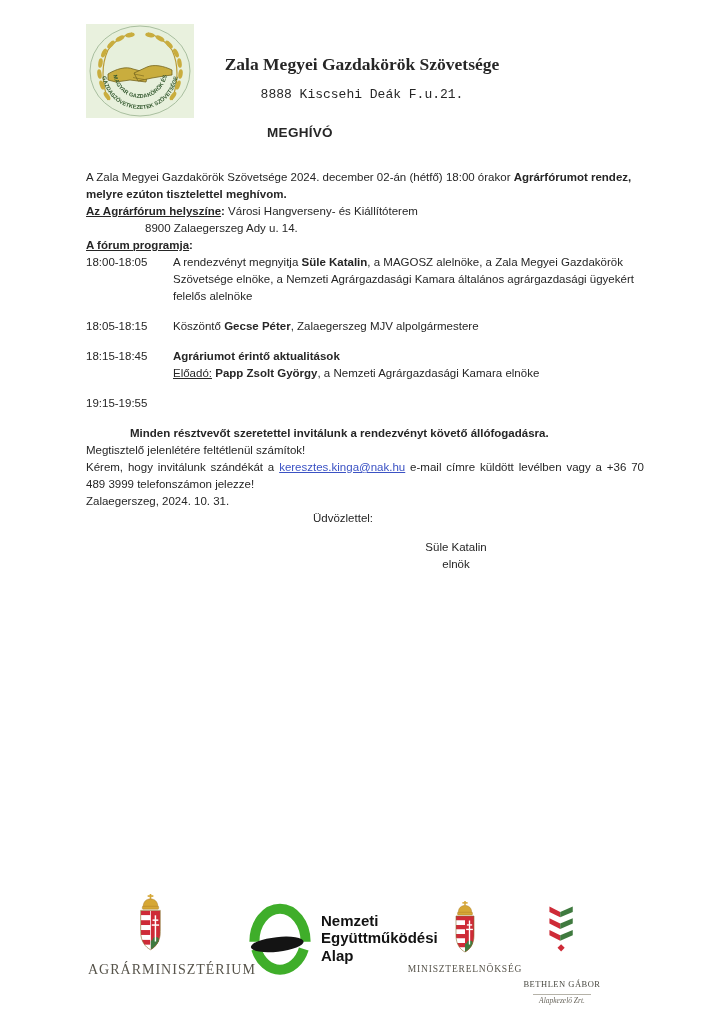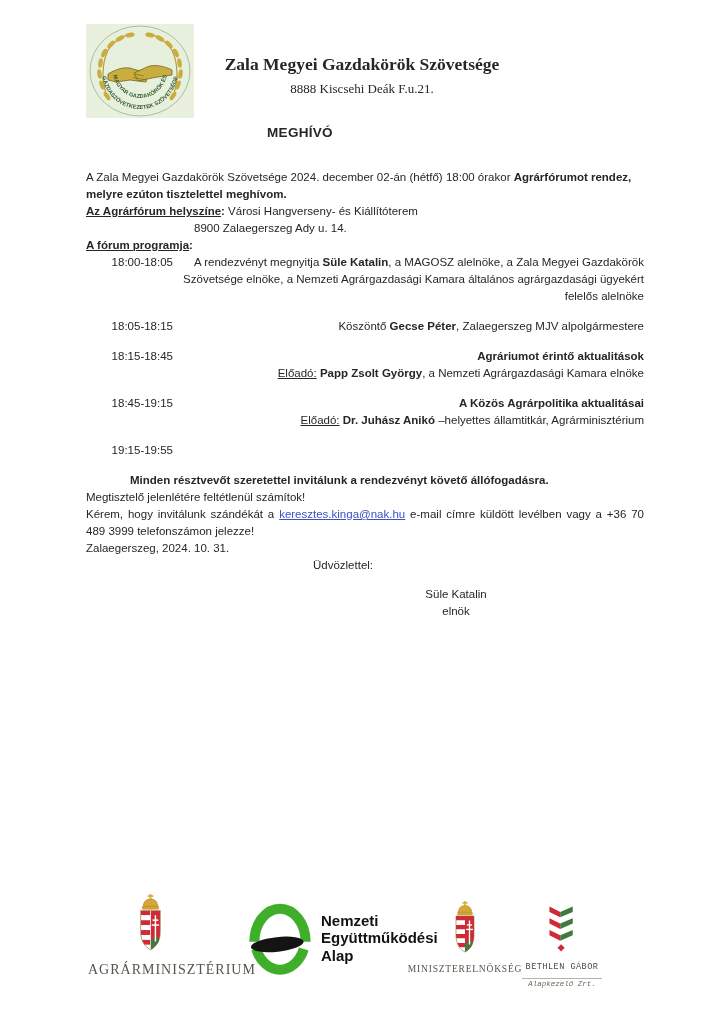--- a/index.html
+++ b/index.html
@@ -4,55 +4,55 @@
 <style>
   html,body{margin:0;padding:0;background:#ffffff;}
   .page{
     position:relative;width:724px;height:1024px;background:#ffffff;overflow:hidden;
     font-family:"Liberation Sans","DejaVu Sans",sans-serif;color:#262626;
   }
   
   .logo-box{position:absolute;left:86px;top:24px;width:108px;height:95px;}
   .org-head{position:absolute;left:0;top:54px;width:724px;text-align:center;}
   .org-name{font-family:"Liberation Serif","DejaVu Serif",serif;font-weight:bold;font-size:17.5px;}
-  .org-address{font-family:Liberation Serif, serif;font-size:13px;margin-top:6px;}
+  .org-address{font-family:Liberation Mono, monospace;font-size:13px;margin-top:12px;}
   .doc-title{position:absolute;left:0;top:125px;width:600px;text-align:center;
     font-weight:bold;font-size:13.5px;letter-spacing:.3px;}
   
   .content{position:absolute;left:86px;top:169px;width:558px;font-size:11.5px;line-height:17px;}
   .content p{margin:0;}
   b{font-weight:bold;}
   .u{text-decoration:underline;}
   .intro{margin-bottom:17px;}
   .venue{margin-bottom:14px;}
-  .venue-line2{margin-left:108px;}
+  .venue-line2{margin-left:59px;}
   .prog-head{margin-bottom:12px;font-weight:bold;}
-  .prow{display:flex;margin-bottom:13px;text-align:right;}
+  .prow{display:flex;margin-bottom:13px;}
   .ptime{width:87px;flex:none;}
   .pdesc{flex:1;}
   .reception{margin-top:22px;font-weight:bold;padding-left:44px;}
   .presence{margin-top:12px;}
   .rsvp{margin-top:14px;text-align:justify;}
   .email-link{color:#3b52c4;text-decoration:underline;}
   .place-date{margin-top:14px;}
   .salutation{margin-top:-4px;text-align:center;padding-right:44px;}
   .signature{margin-top:12px;margin-left:295px;width:150px;text-align:center;}
   
   .f-block{position:absolute;text-align:center;}
   .f-agrar{left:88px;top:894px;width:124px;}
   .f-me{left:405px;top:901px;width:120px;}
   .crest-label{font-family:"Liberation Serif","DejaVu Serif",serif;font-size:14px;
     letter-spacing:1px;color:#57544b;margin-top:5px;white-space:nowrap;}
   .f-me .crest-label{font-size:9.5px;letter-spacing:.8px;}
   .f-nea{left:248px;top:899px;display:flex;align-items:center;text-align:left;}
   .nea-text{margin-left:9px;font-weight:bold;font-size:15px;line-height:17.5px;color:#121212;}
   .f-bethlen{left:516px;top:903px;width:92px;}
-  .bethlen-label{font-family:Liberation Mono, monospace;font-size:8.5px;
-    letter-spacing:.5px;color:#4a4a42;margin-top:3px;white-space:nowrap;}
-  .bethlen-sub{font-family:Liberation Mono, monospace;font-style:italic;
+  .bethlen-label{font-family:Liberation Serif, serif;font-size:8.5px;
+    letter-spacing:.5px;color:#4a4a42;margin-top:20px;white-space:nowrap;}
+  .bethlen-sub{font-family:Liberation Serif, serif;font-style:italic;
     font-size:7.5px;color:#6a675e;margin-top:2px;border-top:1px solid #b5b2a8;
     display:inline-block;padding:1px 6px 0;}
 </style>
 </head>
 <body>
 
 <div class="page">
 
   <div class="logo-box">
     <svg viewBox="0 0 108 94" width="108" height="94">
@@ -124,24 +124,20 @@
     <div class="prow">
       <div class="ptime">18:05-18:15</div>
       <div class="pdesc"><span>Köszöntő </span><b>Gecse Péter</b><span>, Zalaegerszeg MJV alpolgármestere</span></div>
     </div>
 
     <div class="prow">
       <div class="ptime">18:15-18:45</div>
       <div class="pdesc"><b>Agráriumot érintő aktualitások</b><br><span class="u">Előadó:</span> <b>Papp Zsolt György</b><span>, a Nemzeti Agrárgazdasági Kamara elnöke</span></div>
     </div>
 
-    <div class="prow">
-      <div class="ptime">18:45-19:15</div>
-      <div class="pdesc"><b>A Közös Agrárpolitika aktualitásai</b><br><span class="u">Előadó:</span> <b>Dr. Juhász Anikó</b><span> –helyettes államtitkár, Agrárminisztérium</span></div>
-    </div>
 
     <div class="prow">
       <div class="ptime">19:15-19:55</div>
     </div>
 
     <p class="reception">Minden résztvevőt szeretettel invitálunk a rendezvényt követő állófogadásra.</p>
 
     <p class="presence">Megtisztelő jelenlétére feltétlenül számítok!</p>
 
     <p class="rsvp"><span>Kérem, hogy invitálunk szándékát a </span><a class="email-link" href="keresztes.kinga@nak.hu">keresztes.kinga@nak.hu</a><span> e-mail címre küldött levélben vagy a +36 70 489 3999 telefonszámon jelezze!</span></p>

